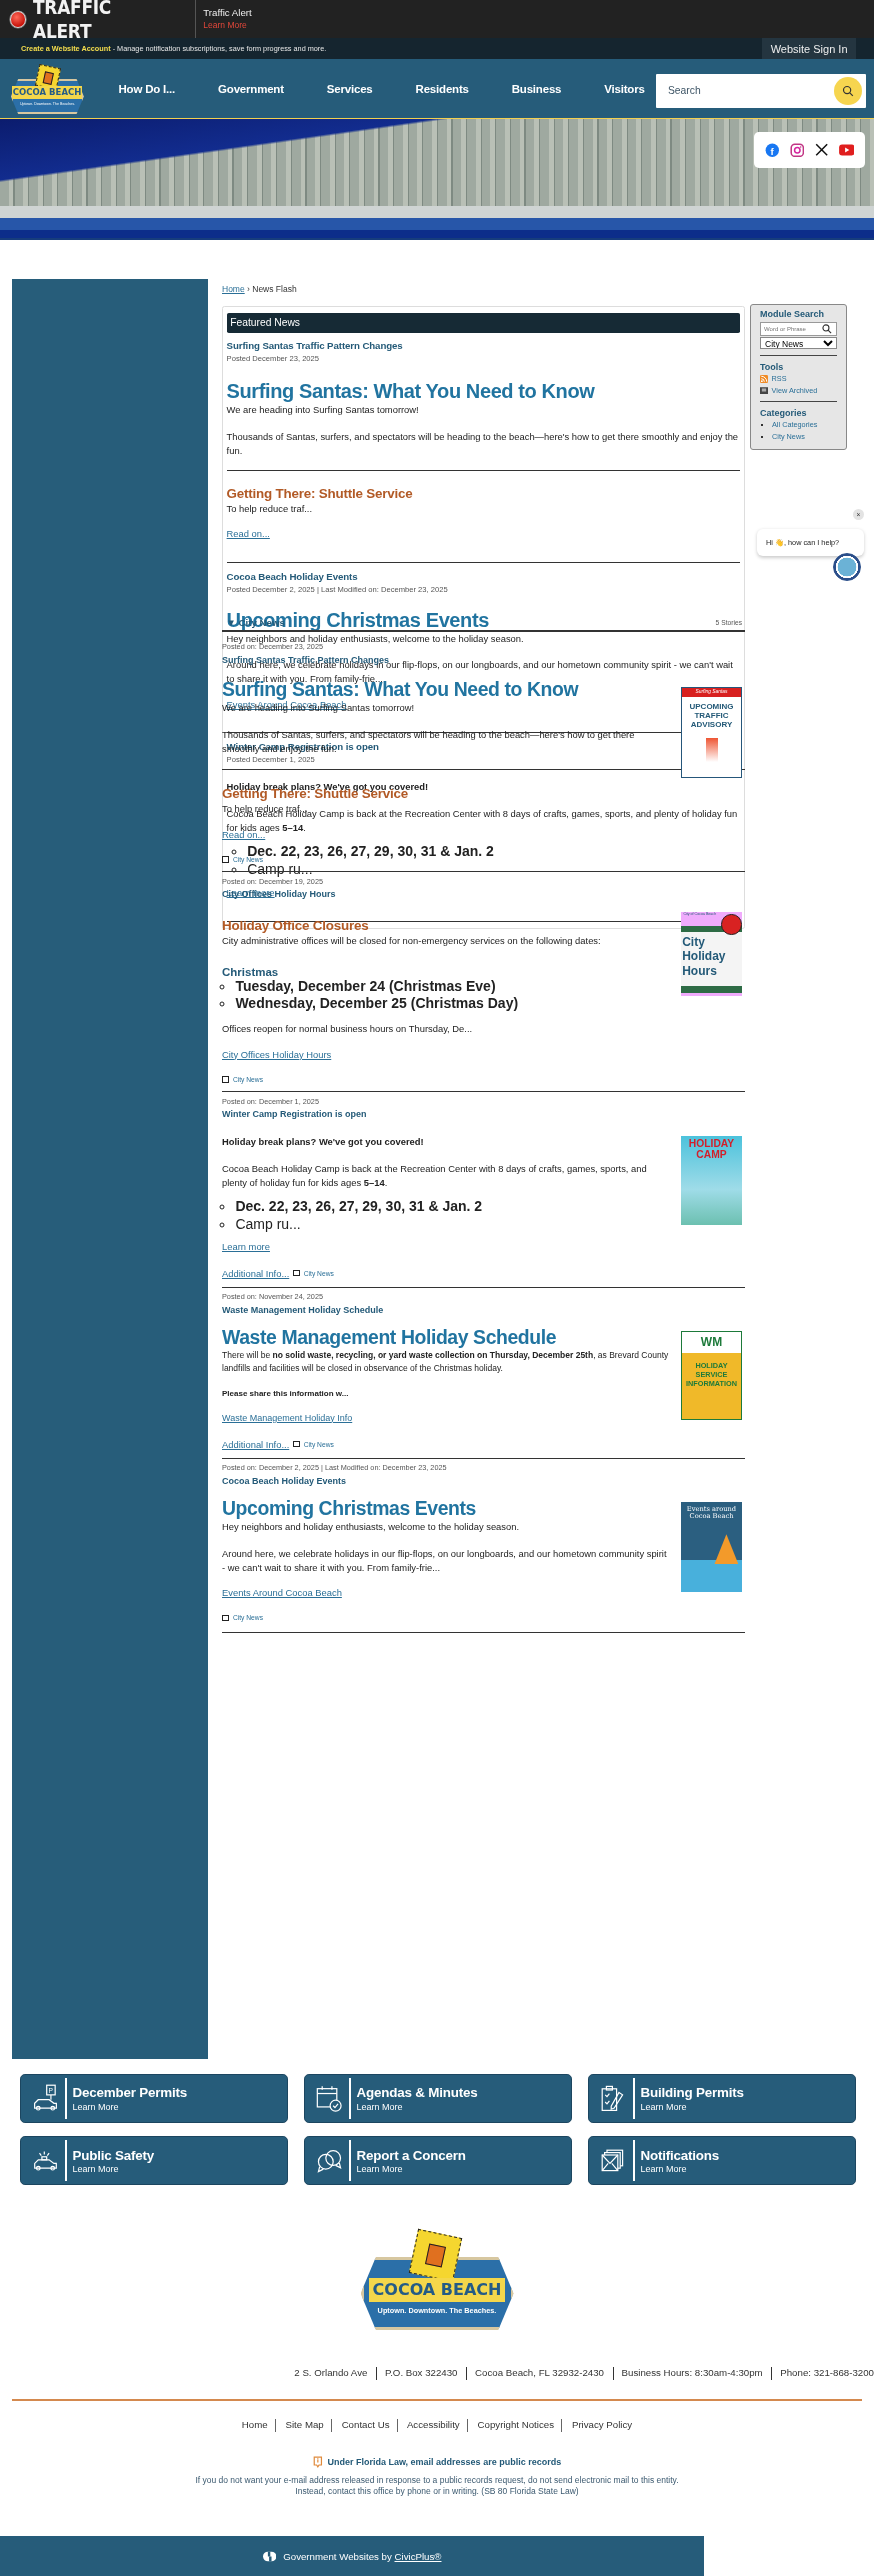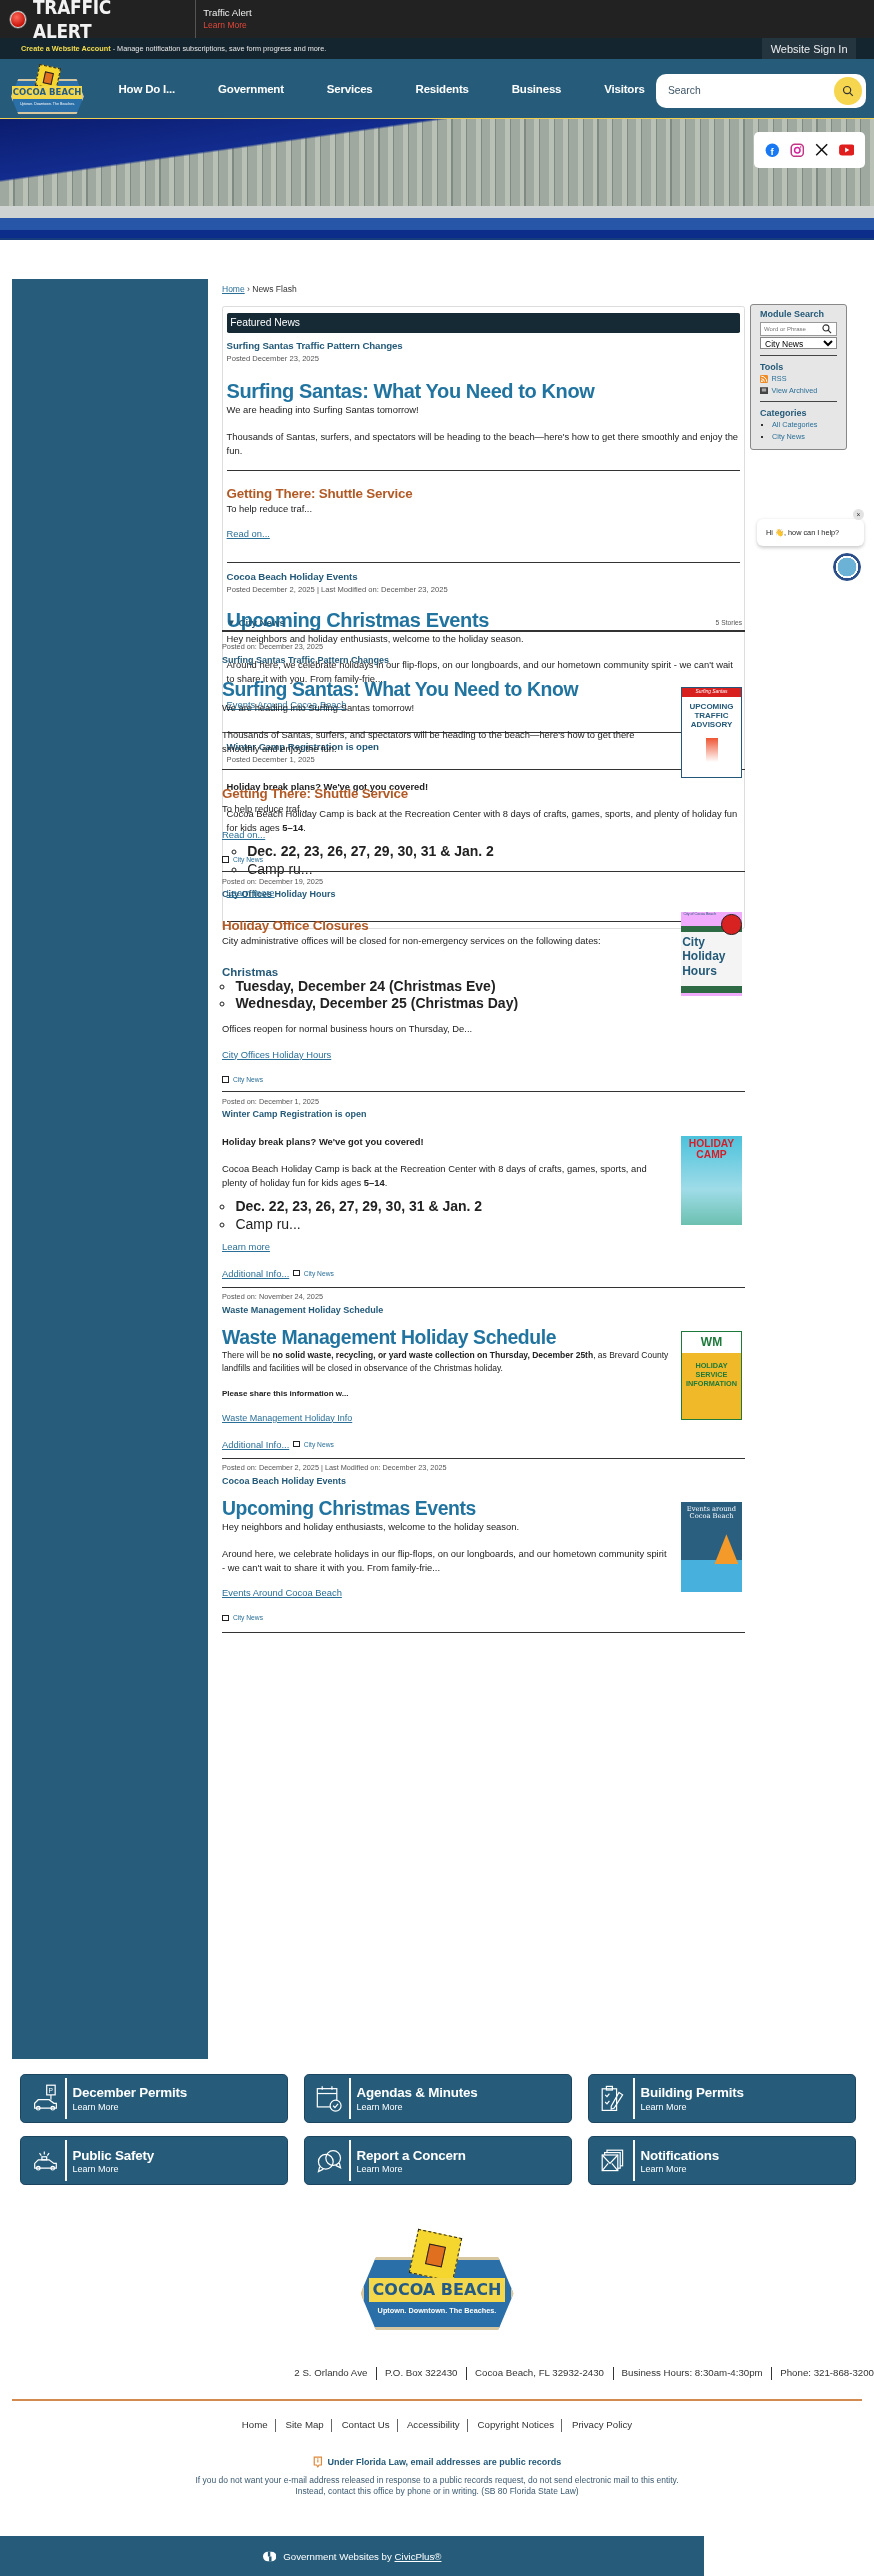--- a/index.html
+++ b/index.html
@@ -21,21 +21,21 @@
 
 .nav{height:60px;background:#265c7a;display:flex;align-items:center;border-bottom:1.8px solid #f2d04f;position:relative}
 .logo{margin-left:8.5px;width:78px;height:53px;position:relative}
 .logo-shield{position:absolute;left:2.4px;top:17px;width:73px;height:35px;background:#2b6fa8;border:2.4px solid #d7c7a0;border-radius:6px;clip-path:polygon(10% 0,90% 0,100% 50%,90% 100%,10% 100%,0 50%)}
 .logo-ban{position:absolute;left:3.6px;top:24px;width:70px;height:13.4px;background:#f4d74b;color:#245b86;font-weight:bold;font-size:8.5px;text-align:center;line-height:13.4px;font-family:"DejaVu Sans",sans-serif}
 .logo-tag{position:absolute;left:6px;top:40px;width:66px;font-size:3.6px;color:#fff;text-align:center}
 .logo-sun{position:absolute;left:28px;top:3.6px;width:22px;height:22px;background:#f5d62f;border:1.2px dashed #222;transform:rotate(12deg)}
 .logo-sun::after{content:"";position:absolute;left:6px;top:4.9px;width:7.3px;height:9.7px;background:#e0701f;border:1.2px solid #222}
 .nav-items{display:flex;margin-left:32px}
 .nav-item{color:#fff;font-weight:bold;font-size:11.5px;margin-right:43px;text-decoration:none;letter-spacing:-0.2px}
-.nav-search{position:absolute;left:656px;top:14.6px;width:210px;height:34px;background:#fff;border-radius:10px;display:flex;align-items:center}
+.nav-search{position:absolute;left:656px;top:14.6px;width:210px;height:34px;background:#fff;border-radius:1px;display:flex;align-items:center}
 .nav-search input{border:0;outline:0;font-size:10.3px;margin-left:12px;width:158px;color:#333;font-family:"Liberation Sans",sans-serif}
 .nav-search input::placeholder{color:#3e5566}
 .search-btn{position:absolute;right:3.6px;top:3px;width:28px;height:28px;border-radius:50%;background:#f6d54f;border:0;display:flex;align-items:center;justify-content:center}
 
 .banner{height:121px;position:relative;background:
  linear-gradient(172deg,#0b1c6e 0%,#122c8e 25%,transparent 26%),
  linear-gradient(180deg,transparent 0 72%,#cfd4d3 72% 82%,#2756a9 82% 92%,#0c2d8a 92%),
  repeating-linear-gradient(90deg,#9fa9a0 0 8.5px,#b9c0b6 8.5px 13.4px,#7e8a82 13.4px 14.6px),#a7b0a6}
 .banner::after{content:"";position:absolute;left:0;right:0;bottom:0;height:2.4px;background:#163c7c}
 .social{position:absolute;left:754px;top:12.8px;width:111px;height:36px;background:#fff;border-radius:4.9px;display:flex;align-items:center;justify-content:space-around;padding:0 6px}
@@ -65,21 +65,21 @@
 .mh{color:#245a78;font-weight:bold;font-size:9px}
 .msearch{width:77px;height:13.4px;background:#fff;border:0.6px solid #999;display:flex;align-items:center;margin-top:3.6px}
 .msearch input{border:0;outline:0;width:61px;font-size:6px;padding-left:3px;color:#555;font-family:"Liberation Sans",sans-serif}
 .msel{width:77px;height:12px;border:0.6px solid #888;background:#fff;font-size:8.5px;margin-top:1.2px;font-family:"Liberation Sans",sans-serif}
 .mhr{border-top:0.6px solid #444;margin:6px 0 6px}
 .mlink{display:flex;align-items:center;font-size:7.3px;color:#2a6f97;margin-top:2.4px;text-decoration:none}
 .mcats{list-style:square;margin-left:12px;margin-top:1.2px}
 .mcats li{font-size:7.3px;color:#333;line-height:12px}
 .mcats a{color:#2a6f97;text-decoration:none}
 
-.chat{position:absolute;left:757px;top:279px;width:107px;height:27px;background:#fff;border-radius:6px;box-shadow:0 1.2px 3.6px rgba(0,0,0,.2);font-size:7.3px;color:#222;display:flex;align-items:center;padding-left:9px}
+.chat{position:absolute;left:757px;top:289px;width:107px;height:27px;background:#fff;border-radius:6px;box-shadow:0 1.2px 3.6px rgba(0,0,0,.2);font-size:7.3px;color:#222;display:flex;align-items:center;padding-left:9px}
 .chat-close{position:absolute;left:853px;top:269px;width:11px;height:11px;border-radius:50%;background:#e3e3e3;border:0;font-size:6.7px;line-height:11px;text-align:center;color:#333}
 .chat-avatar{position:absolute;left:833px;top:313px;width:28px;height:28px;border-radius:50%;background:radial-gradient(circle,#6bb2d6 50%,#fff 52% 60%,#2a4e8a 62%);border:1.2px solid #2a4e8a}
 
 .cn-head{position:absolute;left:222px;top:377px;width:523px;border-bottom:2.4px solid #333;height:14.6px}
 .cn-title{color:#245a78;font-weight:bold;font-size:9.7px;margin-left:4.3px}
 .cn-count{position:absolute;right:3px;top:2.4px;font-size:6.7px;color:#555}
 .cn-list{position:absolute;left:222px;top:398px;width:523px}
 .cn-item{position:relative;padding-top:0}
 .cdate{font-size:7.3px;color:#555;margin-top:4.3px}
 .ctitle{color:#245a78;font-weight:bold;font-size:9px;margin-top:3.6px}

